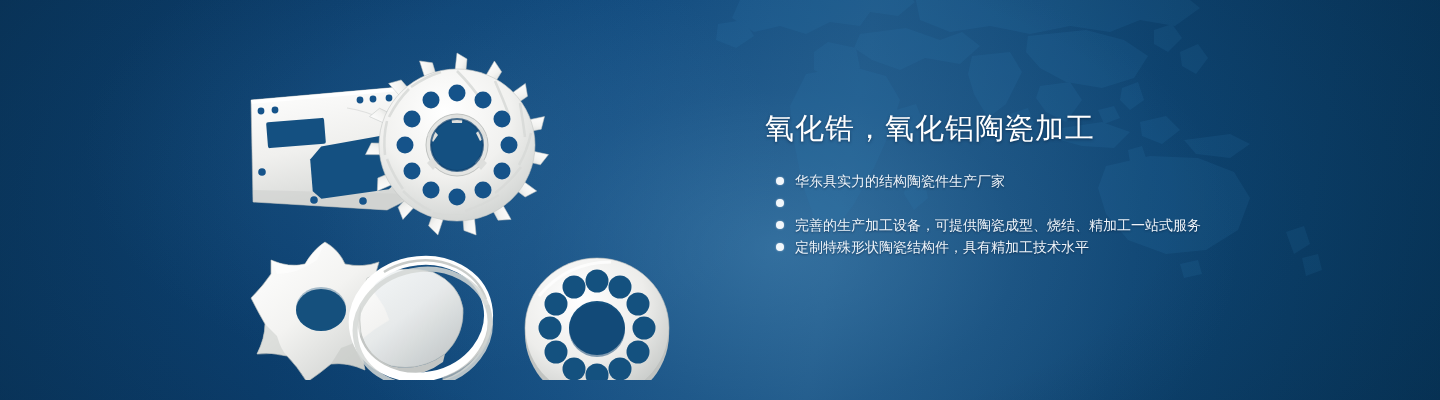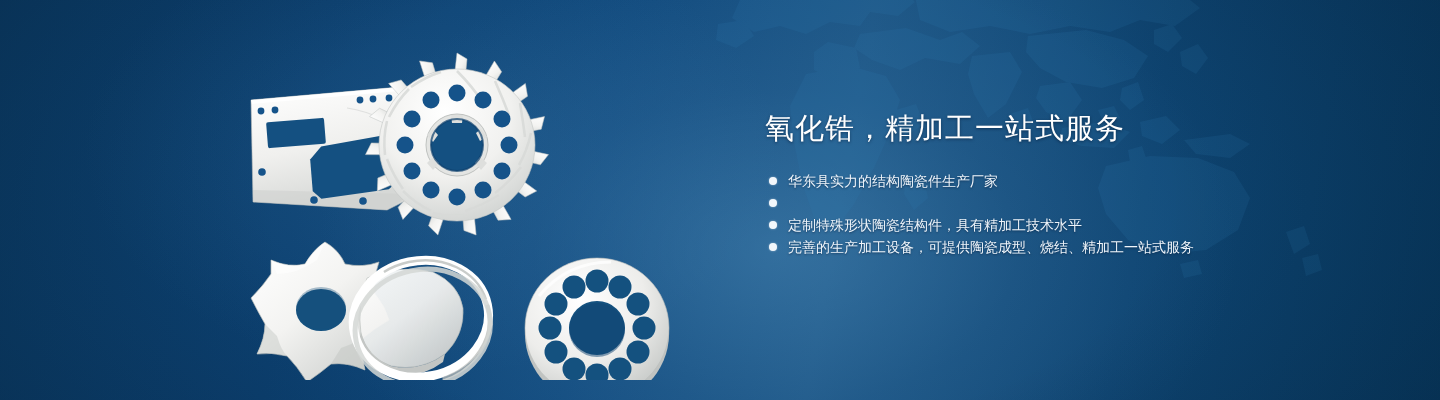--- a/index.html
+++ b/index.html
@@ -43,21 +43,21 @@
 
   
   .textblock{
     position:absolute;left:765px;top:108px;width:560px;
   }
   .headline{
     color:#ffffff;font-size:29px;line-height:40px;letter-spacing:1px;
     font-weight:400;margin:0 0 22px 0;white-space:nowrap;
     text-shadow:0 1px 3px rgba(0,20,45,0.55);
   }
-  .bullets{list-style:none;margin:4px;padding:0;}
+  .bullets{list-style:none;margin:11px;padding:0;}
   .bullets li{
     display:flex;align-items:center;
     color:#eef4fa;font-size:14px;line-height:22px;margin-bottom:0px;
     height:22px;white-space:nowrap;
     text-shadow:0 1px 2px rgba(0,20,45,0.5);
   }
   .dot{
     width:8px;height:8px;border-radius:50%;
     background:#f2f7fb;margin-right:11px;flex:0 0 auto;
     box-shadow:0 0 2px rgba(255,255,255,0.5);
@@ -335,34 +335,34 @@
           <circle cx="-41" cy="-24" r="11.5"></circle>
           <circle cx="-23" cy="-41" r="11.5"></circle>
         </g>
 
         <path d="M-58 -32 Q-30 -66 14 -66" fill="none" stroke="#ffffff" stroke-width="3" opacity="0.75"></path>
       </g>
     </svg>
   </div>
 
   <div class="textblock">
-    <h1 class="headline">氧化锆，精加工一站式服务</h1>
+    <h1 class="headline">氧化锆，氧化铝陶瓷加工</h1>
 
     <ul class="bullets">
       <li>
         <span class="dot"></span>
         <span>华东具实力的结构陶瓷件生产厂家</span>
       </li>
       <li>
         <span class="dot"></span>
       </li>
       <li>
         <span class="dot"></span>
-        <span>定制特殊形状陶瓷结构件，具有精加工技术水平</span>
+        <span>完善的生产加工设备，可提供陶瓷成型、烧结、精加工一站式服务</span>
       </li>
       <li>
         <span class="dot"></span>
-        <span>完善的生产加工设备，可提供陶瓷成型、烧结、精加工一站式服务</span>
+        <span>定制特殊形状陶瓷结构件，具有精加工技术水平</span>
       </li>
     </ul>
   </div>
 
 </div>
 
 </body></html>

